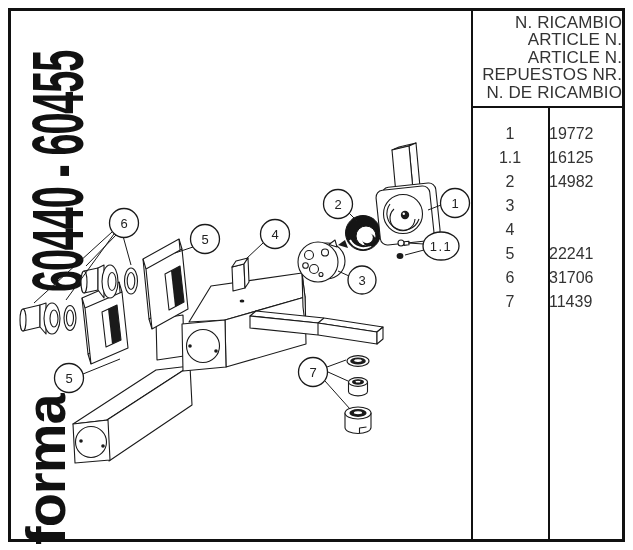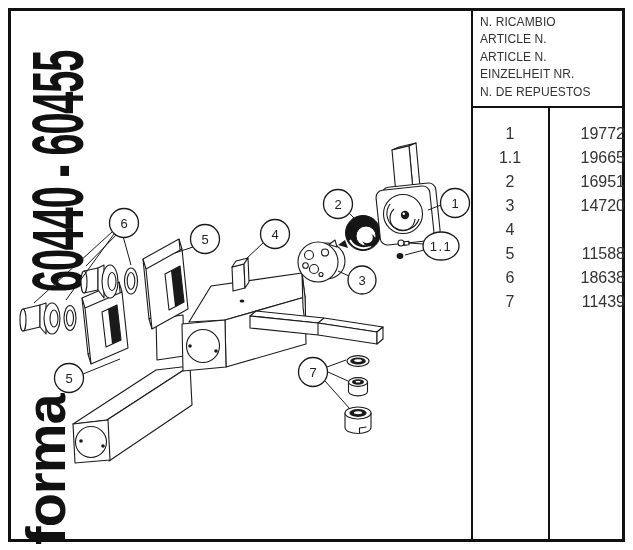--- a/index.html
+++ b/index.html
@@ -13,26 +13,26 @@
          color:#111;white-space:nowrap;line-height:1;}
   .brand{position:absolute;left:18px;top:545px;transform:rotate(-90deg);
          transform-origin:0 0;font-size:56px;font-weight:bold;letter-spacing:-1px;
          color:#111;white-space:nowrap;line-height:1;}
   
   .vline,.hline{position:absolute;background:#111;}
   .t-left{left:471px;top:8px;width:2px;height:534px;}
   .t-col{left:548px;top:106px;width:2px;height:436px;}
   .t-hsep{left:471px;top:106px;width:154px;height:2px;}
   .t-head{position:absolute;left:480px;top:14px;width:142px;color:#333;
-          font-size:12px;line-height:17.4px;letter-spacing:.1px;}
+          font-size:17px;line-height:17.4px;letter-spacing:.1px;text-align:right;}
   .t-head span{display:block;}
   .t-rows{position:absolute;left:471px;top:122px;width:154px;color:#333;font-size:16px;}
   .t-row{display:flex;height:24px;line-height:24px;}
   .t-ref{width:78px;text-align:center;}
-  .t-code{flex:1;text-align:right;}
+  .t-code{flex:1;text-align:left;}
   
   svg{position:absolute;left:0;top:0;}
   .fc{fill:#fff;stroke:#1a1a1a;stroke-width:1.1;stroke-linejoin:round;}
   .ln{fill:none;stroke:#1a1a1a;stroke-width:1.1;stroke-linejoin:round;}
   .dk{fill:#1a1a1a;stroke:none;}
   .lead{fill:none;stroke:#1a1a1a;stroke-width:1;}
   .co{fill:#fff;stroke:#1a1a1a;stroke-width:1.3;}
   .cotext{font-family:"Liberation Sans",sans-serif;font-size:13px;fill:#222;
           text-anchor:middle;}
 </style>
@@ -224,51 +224,50 @@
   </svg>
 
   <div class="vline t-left"></div>
   <div class="hline t-hsep"></div>
   <div class="vline t-col"></div>
 
   <div class="t-head">
     <span>N. RICAMBIO</span>
     <span>ARTICLE N.</span>
     <span>ARTICLE N.</span>
-    <span>EINZELHEIT NR.</span>
-    <span>N. DE REPUESTOS</span>
+    <span>REPUESTOS NR.</span>
+    <span>N. DE RICAMBIO</span>
   </div>
 
   <div class="t-rows">
     <div class="t-row">
       <span class="t-ref">1</span>
       <span class="t-code">19772</span>
     </div>
     <div class="t-row">
       <span class="t-ref">1.1</span>
-      <span class="t-code">19665</span>
+      <span class="t-code">16125</span>
     </div>
     <div class="t-row">
       <span class="t-ref">2</span>
-      <span class="t-code">16951</span>
+      <span class="t-code">14982</span>
     </div>
     <div class="t-row">
       <span class="t-ref">3</span>
-      <span class="t-code">14720</span>
     </div>
     <div class="t-row">
       <span class="t-ref">4</span>
     </div>
     <div class="t-row">
       <span class="t-ref">5</span>
-      <span class="t-code">11588</span>
+      <span class="t-code">22241</span>
     </div>
     <div class="t-row">
       <span class="t-ref">6</span>
-      <span class="t-code">18638</span>
+      <span class="t-code">31706</span>
     </div>
     <div class="t-row">
       <span class="t-ref">7</span>
       <span class="t-code">11439</span>
     </div>
   </div>
 
 </div>
 
 </body></html>

